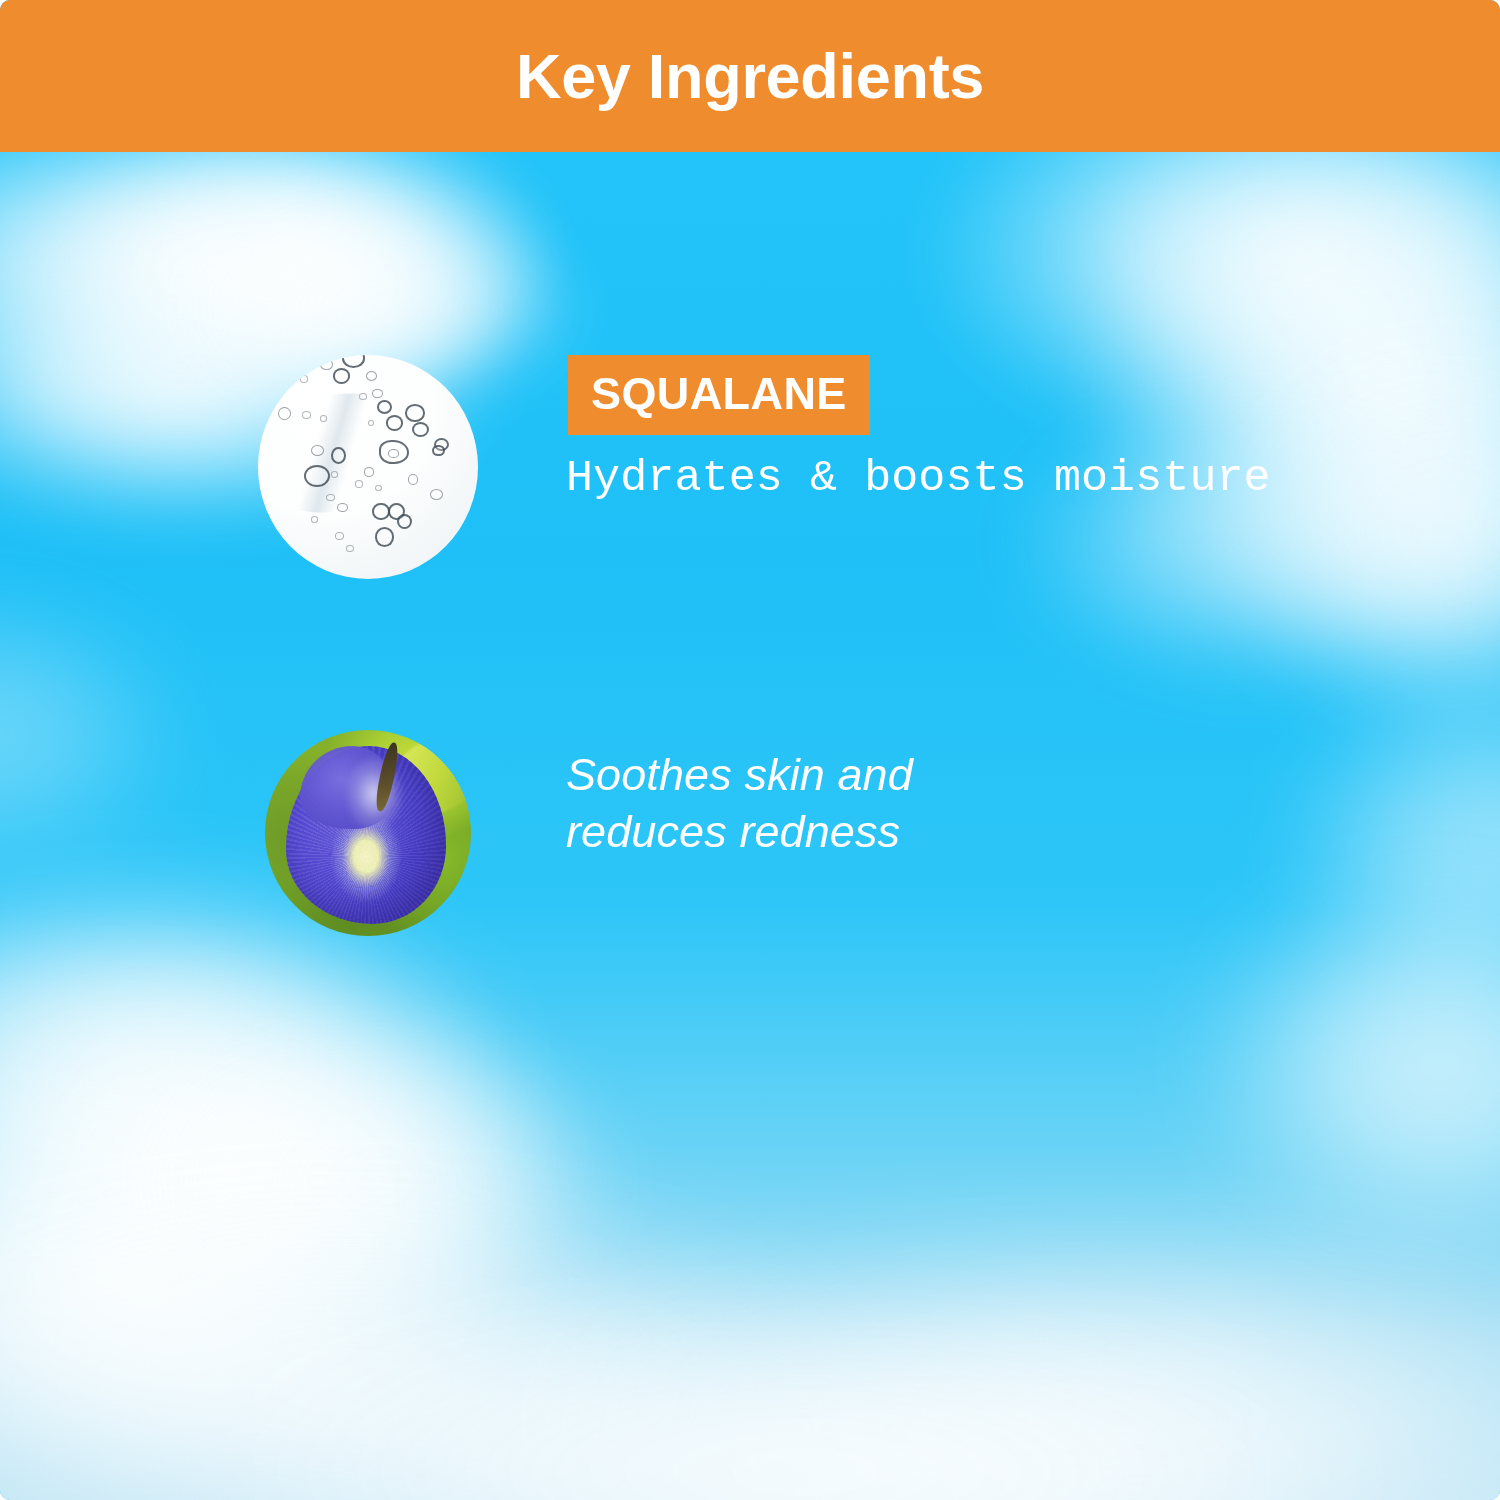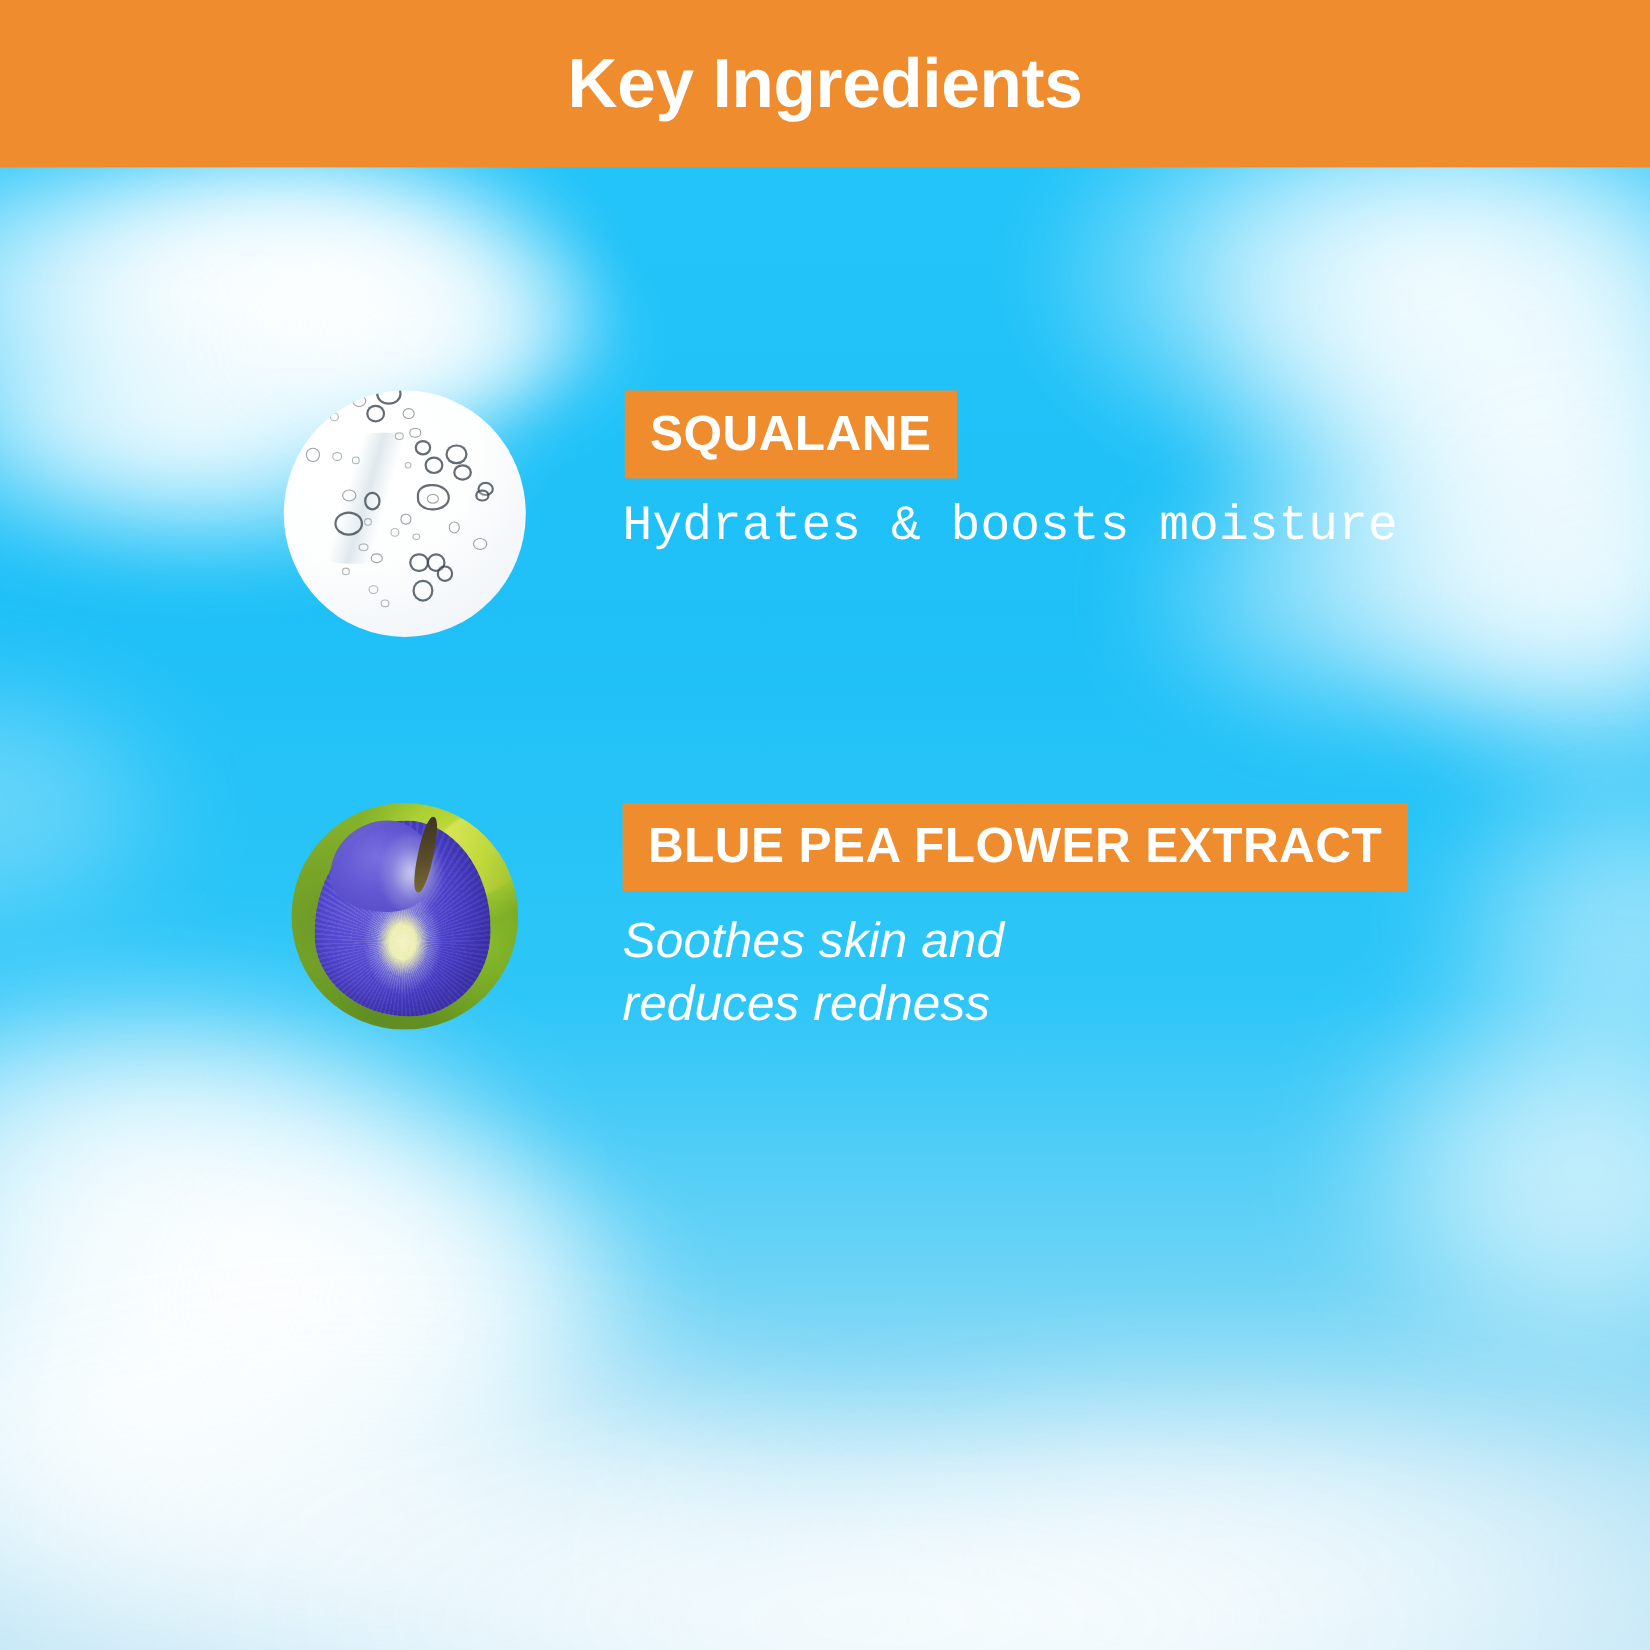--- a/index.html
+++ b/index.html
@@ -13,20 +13,21 @@
     font-family: "Liberation Sans", sans-serif;
     overflow: hidden;
   }
 
   #poster {
     position: relative;
     width: 1500px;
     height: 1500px;
     overflow: hidden;
     background: #21c2f8;
+    border-radius: 10px;
   }
 
   
   .header-bar {
     position: absolute;
     left: 0;
     top: 0;
     width: 1500px;
     height: 152px;
     background: #ee8c2e;
@@ -402,21 +403,20 @@
         <div class="thumb flower">
           <div class="leaf-1"></div>
           <div class="petal-main"></div>
           <div class="petal-rays"></div>
           <div class="petal-upper"></div>
           <div class="petal-light"></div>
           <div class="stem"></div>
         </div>
       </div>
       <div class="txt">
-        <div class="badge">BLUE PEA FLOWER EXTRACT</div>
         <div class="desc">Soothes skin and
 reduces redness</div>
       </div>
     </div>
 
 
   </div>
 </div>
 
 </body></html>

